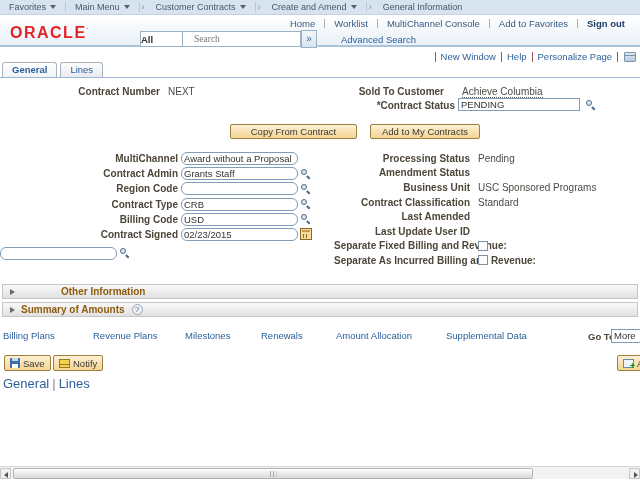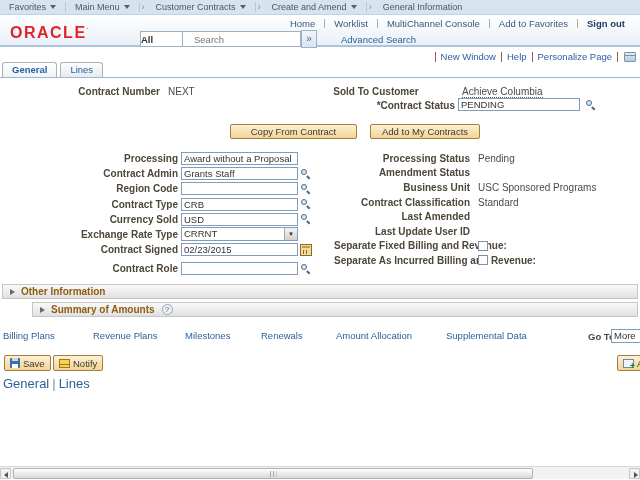--- a/index.html
+++ b/index.html
@@ -26,21 +26,21 @@
     font-size:9.5px; }
   .hdr-links a { color:#35597f; text-decoration:none; padding:0 9px; }
   .hdr-links .hsep { width:1px; height:9px; background:#b6a9a9; }
   .hdr-links .signout { font-weight:bold; color:#1d3c63; }
   .searchwrap { position:absolute; left:140px; top:16px; display:flex; align-items:center; height:16px; }
   .scopebox { display:flex; align-items:center; width:43px; height:16px; background:#fff;
     border:1px solid #9cb0c4; font-size:9.5px; font-weight:bold; color:#333;gap:44px; }
   .scopebox .txt { flex:1; text-align:center; }
   .scopebox .arr { width:11px; height:100%; display:flex; align-items:center; justify-content:center; border-left:1px solid #c9d4de; background:#eef2f6; }
   .searchbox { width:118px; height:16px; border:1px solid #9cb0c4; border-left:none;
-    font-size:9.5px; padding:0 11px; color:#333; font-family:Liberation Sans, sans-serif; }
+    font-size:9.5px; padding:0 11px; color:#333; font-family:Liberation Serif, serif; }
   .gobtn { width:16px; height:18px; background:linear-gradient(#f2f6fa,#d9e4ee); border:1px solid #9cb0c4;
     color:#3a6ea8; font-size:10px; line-height:16px; text-align:center; cursor:pointer; }
   .advsearch { margin-left:24px; font-size:9.5px; color:#2d5f9a; text-decoration:none; }
   
   .utilrow { position:absolute; top:51px; right:4px; display:flex; align-items:center; font-size:9.5px; }
   .utilrow a { color:#2d5f9a; text-decoration:none; padding:0 5px; }
   .utilrow .usep { width:1px; height:10px; background:#9a5a50; }
   .persico { width:12px; height:10px; border:1px solid #7b93ad; background:linear-gradient(#dfe9f3,#b9cad c);
     background:linear-gradient(#dfe9f3,#b9cadc); margin-left:6px; border-radius:1px; position:relative; }
   .persico:before { content:""; position:absolute; left:0; right:0; top:2px; height:1px; background:#7b93ad; }
@@ -67,47 +67,47 @@
   .calico:after { content:""; position:absolute; left:2px; top:5px; width:6px; height:4px;
     background:repeating-linear-gradient(90deg,#8a6a20 0 1px,transparent 1px 3px); }
   .selbox { display:flex; width:117px; height:14px; border:1px solid #7f9db9; background:#fff; cursor:pointer; }
   .selbox .sval { flex:1; font-size:9.5px; padding:0 2px; line-height:12px; color:#333; }
   .selbox .sbtn { width:13px; background:linear-gradient(#f4f4f2,#d6d2ca); border-left:1px solid #a8a8a0;
     font-size:6px; color:#333; text-align:center; line-height:12px; }
   .cbx { display:inline-block; width:10px; height:10px; border:1px solid #8090a0; background:#fdfdfd; cursor:pointer; }
   
   .cn-lbl { position:absolute; top:86px; left:0; width:160px; text-align:right; }
   .cn-val { position:absolute; top:86px; left:168px; }
-  .sold-lbl { position:absolute; top:86px; left:296px; width:160px; text-align:center; }
+  .sold-lbl { position:absolute; top:86px; left:284px; width:160px; text-align:right; }
   .sold-val { position:absolute; top:86px; left:462px; border-bottom:1px dotted #5a5a55; cursor:pointer; }
   .stat-lbl { position:absolute; top:100px; left:295px; width:160px; text-align:right; }
   .stat-inp { position:absolute; top:98px; left:458px; width:122px; }
   .stat-mag { position:absolute; top:99px; left:583px; }
   
   .pbtn { background:linear-gradient(#fdf0d5,#f3d494); border:1px solid #a08040; border-radius:2px;
     font-size:9.5px; color:#3a3a30; text-align:center; cursor:pointer;
     font-family:"Liberation Sans",sans-serif; display:flex; align-items:center; justify-content:center; }
   .btn-copy { position:absolute; top:124px; left:230px; width:127px; height:15px; }
   .btn-addmy { position:absolute; top:124px; left:370px; width:110px; height:15px; }
   
   .leftcol { position:absolute; top:151px; left:0; width:322px; }
   .frow { display:flex; align-items:center; height:15px; margin-bottom:0.2px; }
   .frow .flbl { width:181px; text-align:right; padding-right:3px; }
-  .frow .tinput { width:117px; }
+  .frow .tinput { width:117px;border-radius:6px; }
   .frow.gap { margin-top:4px; }
   
   .rightcol { position:absolute; top:151px; left:320px; width:320px; }
   .rrow { display:flex; align-items:center; height:14.6px; }
   .rrow .rlbl { width:136px; text-align:right;margin-left:14px; }
   .rrow .rval { margin-left:8px; }
   .rrow .cbx { margin-left:8px; }
   
   .section { position:absolute; left:2px; right:2px; height:15px; display:flex; align-items:center;
     background:linear-gradient(#f9f9f9,#e1e1e1); border:1px solid #c5c5c5; cursor:pointer; }
-  .sec1 { top:284px; } .sec2 { top:302px;margin-left:30px; }
+  .sec1 { top:284px;gap:40px; } .sec2 { top:302px; }
   .sec-arrow { width:0; height:0; border-left:5px solid #6a6a6a; border-top:3.5px solid transparent;
     border-bottom:3.5px solid transparent; margin:0 6px 0 7px; }
   .sec-title { font-size:10px; font-weight:bold; color:#8f5c0e; }
   .helpico { width:11px; height:11px; border-radius:50%; border:1px solid #96a5b4; background:#eef2f6;
     color:#5a6a7a; font-size:8px; line-height:10px; text-align:center; margin-left:7px; cursor:pointer; }
   
   .linkrow { position:absolute; top:330px; left:0; right:0; height:14px; font-size:9.5px; }
   .linkrow a { position:absolute; color:#2d5f9a; text-decoration:none; white-space:nowrap; }
   .goto-lbl { position:absolute; left:588px; top:331px; font-size:9.5px; font-weight:bold; color:#4d4639; }
   .goto-box { position:absolute; left:611px; top:329px; width:40px; height:14px; border:1px solid #7f9db9;
@@ -230,21 +230,21 @@
 <span class="mag stat-mag">
     <span class="lens"></span>
     <span class="stem"></span>
   </span>
 
 <div class="pbtn btn-copy">Copy From Contract</div>
 <div class="pbtn btn-addmy">Add to My Contracts</div>
 
 <div class="leftcol">
   <div class="frow">
-    <span class="lbl flbl">Processing</span>
+    <span class="lbl flbl">MultiChannel</span>
     <input class="tinput" value="Award without a Proposal" style="">
   </div>
   <div class="frow">
     <span class="lbl flbl">Contract Admin</span>
     <input class="tinput" value="Grants Staff" style="">
     <span class="mag">
         <span class="lens"></span>
         <span class="stem"></span>
       </span>
   </div>
@@ -258,41 +258,33 @@
   </div>
   <div class="frow">
     <span class="lbl flbl">Contract Type</span>
     <input class="tinput" value="CRB" style="">
     <span class="mag">
         <span class="lens"></span>
         <span class="stem"></span>
       </span>
   </div>
   <div class="frow">
-    <span class="lbl flbl">Currency Sold</span>
+    <span class="lbl flbl">Billing Code</span>
     <input class="tinput" value="USD" style="">
     <span class="mag">
         <span class="lens"></span>
         <span class="stem"></span>
       </span>
-  </div>
-  <div class="frow">
-    <span class="lbl flbl">Exchange Rate Type</span>
-    <div class="selbox">
-      <span class="sval">CRRNT</span>
-      <span class="sbtn">▼</span>
-    </div>
   </div>
   <div class="frow">
     <span class="lbl flbl">Contract Signed</span>
     <input class="tinput" value="02/23/2015" style="">
     <span class="calico"></span>
   </div>
   <div class="frow gap">
-    <span class="lbl flbl">Contract Role</span>
     <input class="tinput" value="" style="">
     <span class="mag">
         <span class="lens"></span>
         <span class="stem"></span>
       </span>
   </div>
 </div>
 
 <div class="rightcol">
   <div class="rrow">

